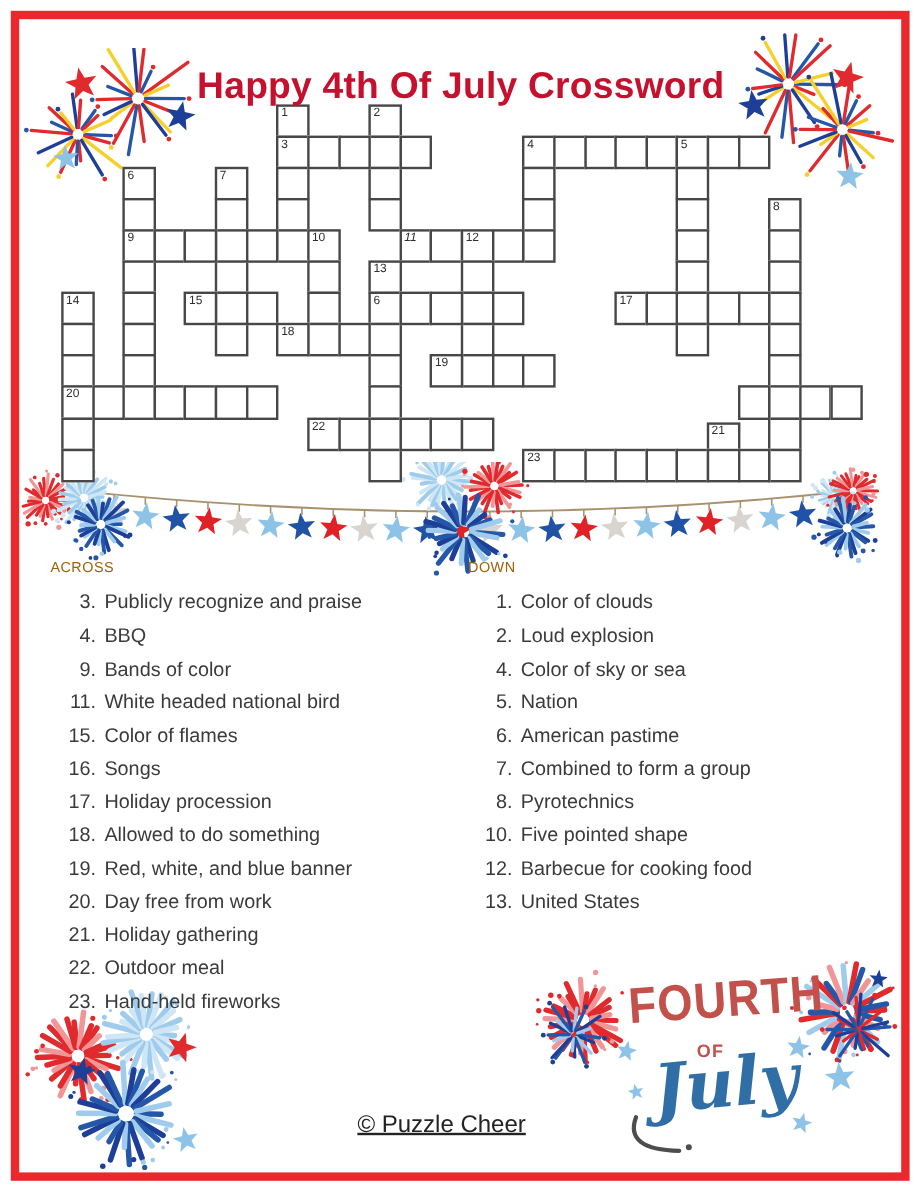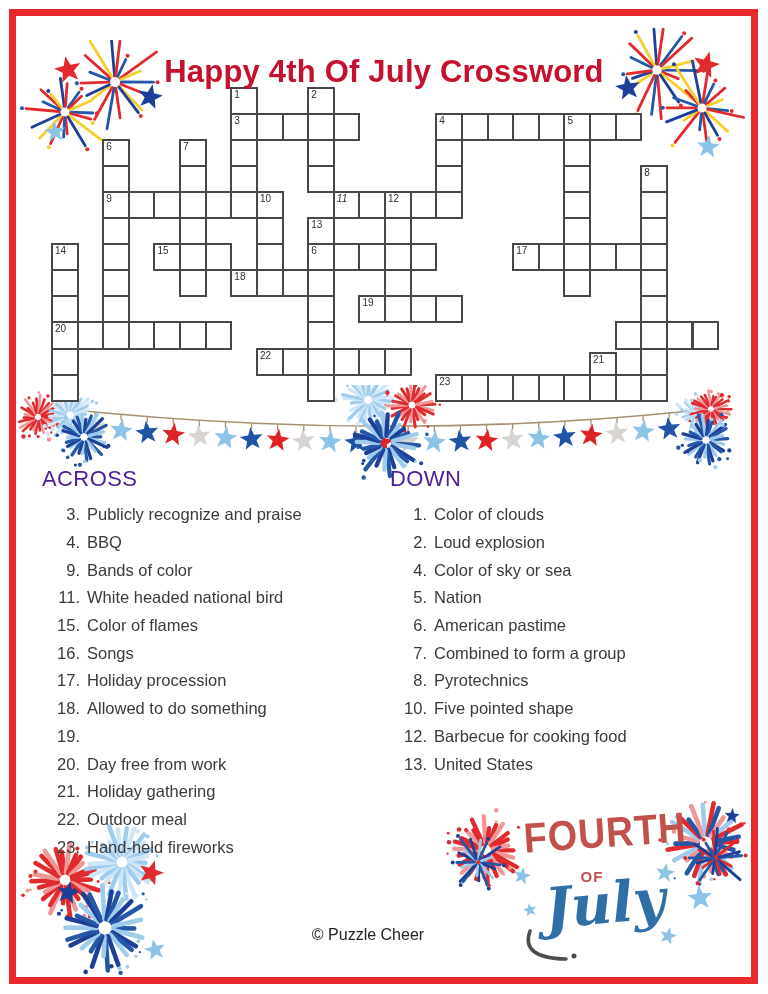--- a/index.html
+++ b/index.html
@@ -6,28 +6,28 @@
   .page{position:relative;width:768px;height:994px;background:#ffffff;overflow:hidden;
         font-family:"Liberation Sans",sans-serif;}
   .frame{position:absolute;left:9px;top:9px;right:10px;bottom:10px;border:7px solid #e9292c;z-index:4;pointer-events:none;}
   .title{position:absolute;top:33px;left:0;width:100%;text-align:center;
          font-size:31px;font-weight:700;color:#c6112e;letter-spacing:.2px;z-index:3;}
   .grid{position:absolute;left:51px;top:87px;width:670px;height:316px;z-index:2;}
   .cell{position:absolute;width:27.6px;height:28.1px;border:2px solid #474747;background:#fff;box-sizing:border-box;}
   .cnum{position:absolute;top:0;left:2px;font-size:10px;line-height:12px;color:#2f2f2f;}
   .deco{position:absolute;z-index:1;pointer-events:none;}
   .clue-col{position:absolute;top:466px;z-index:3;}
-  .clue-header{font-size:22px;color:#4c1d95;letter-spacing:.4px;}
+  .clue-header{font-size:12px;color:#a16207;letter-spacing:.4px;}
   .clue-col ul{list-style:none;margin:9px 0 0 0;padding:0;}
   .clue-col li{display:flex;align-items:center;height:27.7px;font-size:16.5px;color:#3a3a3a;}
   .clue-num{text-align:right;flex:0 0 38px;}
   .down .clue-num{flex-basis:37px;}
   .clue-text{margin-left:7px;white-space:nowrap;}
   .credit{position:absolute;left:258px;top:926px;width:220px;text-align:center;
-          font-size:16px;color:#232323;z-index:3;}
+          font-size:20px;color:#232323;z-index:3;text-decoration:underline;}
   .logo-fourth{position:absolute;left:500px;top:809px;width:210px;text-align:center;
           font-size:42px;font-weight:700;color:#c2504b;letter-spacing:1px;
           transform:rotate(-4deg) scaleX(.9);transform-origin:center;z-index:3;}
   .logo-of{position:absolute;left:570px;top:868px;width:44px;text-align:center;
           font-size:15px;font-weight:700;color:#c2504b;letter-spacing:1px;z-index:3;}
   .logo-july{position:absolute;left:518px;top:870px;width:174px;text-align:center;
           font-family:"DejaVu Serif",serif;font-style:italic;font-weight:700;
           font-size:56px;color:#2f6fa6;transform:rotate(-5deg);z-index:3;}
 </style>
 </head>
@@ -732,20 +732,21 @@
         <li>
           <span class="clue-num">17.</span>
           <span class="clue-text">Holiday procession</span>
         </li>
         <li>
           <span class="clue-num">18.</span>
           <span class="clue-text">Allowed to do something</span>
         </li>
         <li>
           <span class="clue-num">19.</span>
+          <span class="clue-text">Red, white, and blue banner</span>
         </li>
         <li>
           <span class="clue-num">20.</span>
           <span class="clue-text">Day free from work</span>
         </li>
         <li>
           <span class="clue-num">21.</span>
           <span class="clue-text">Holiday gathering</span>
         </li>
         <li>

